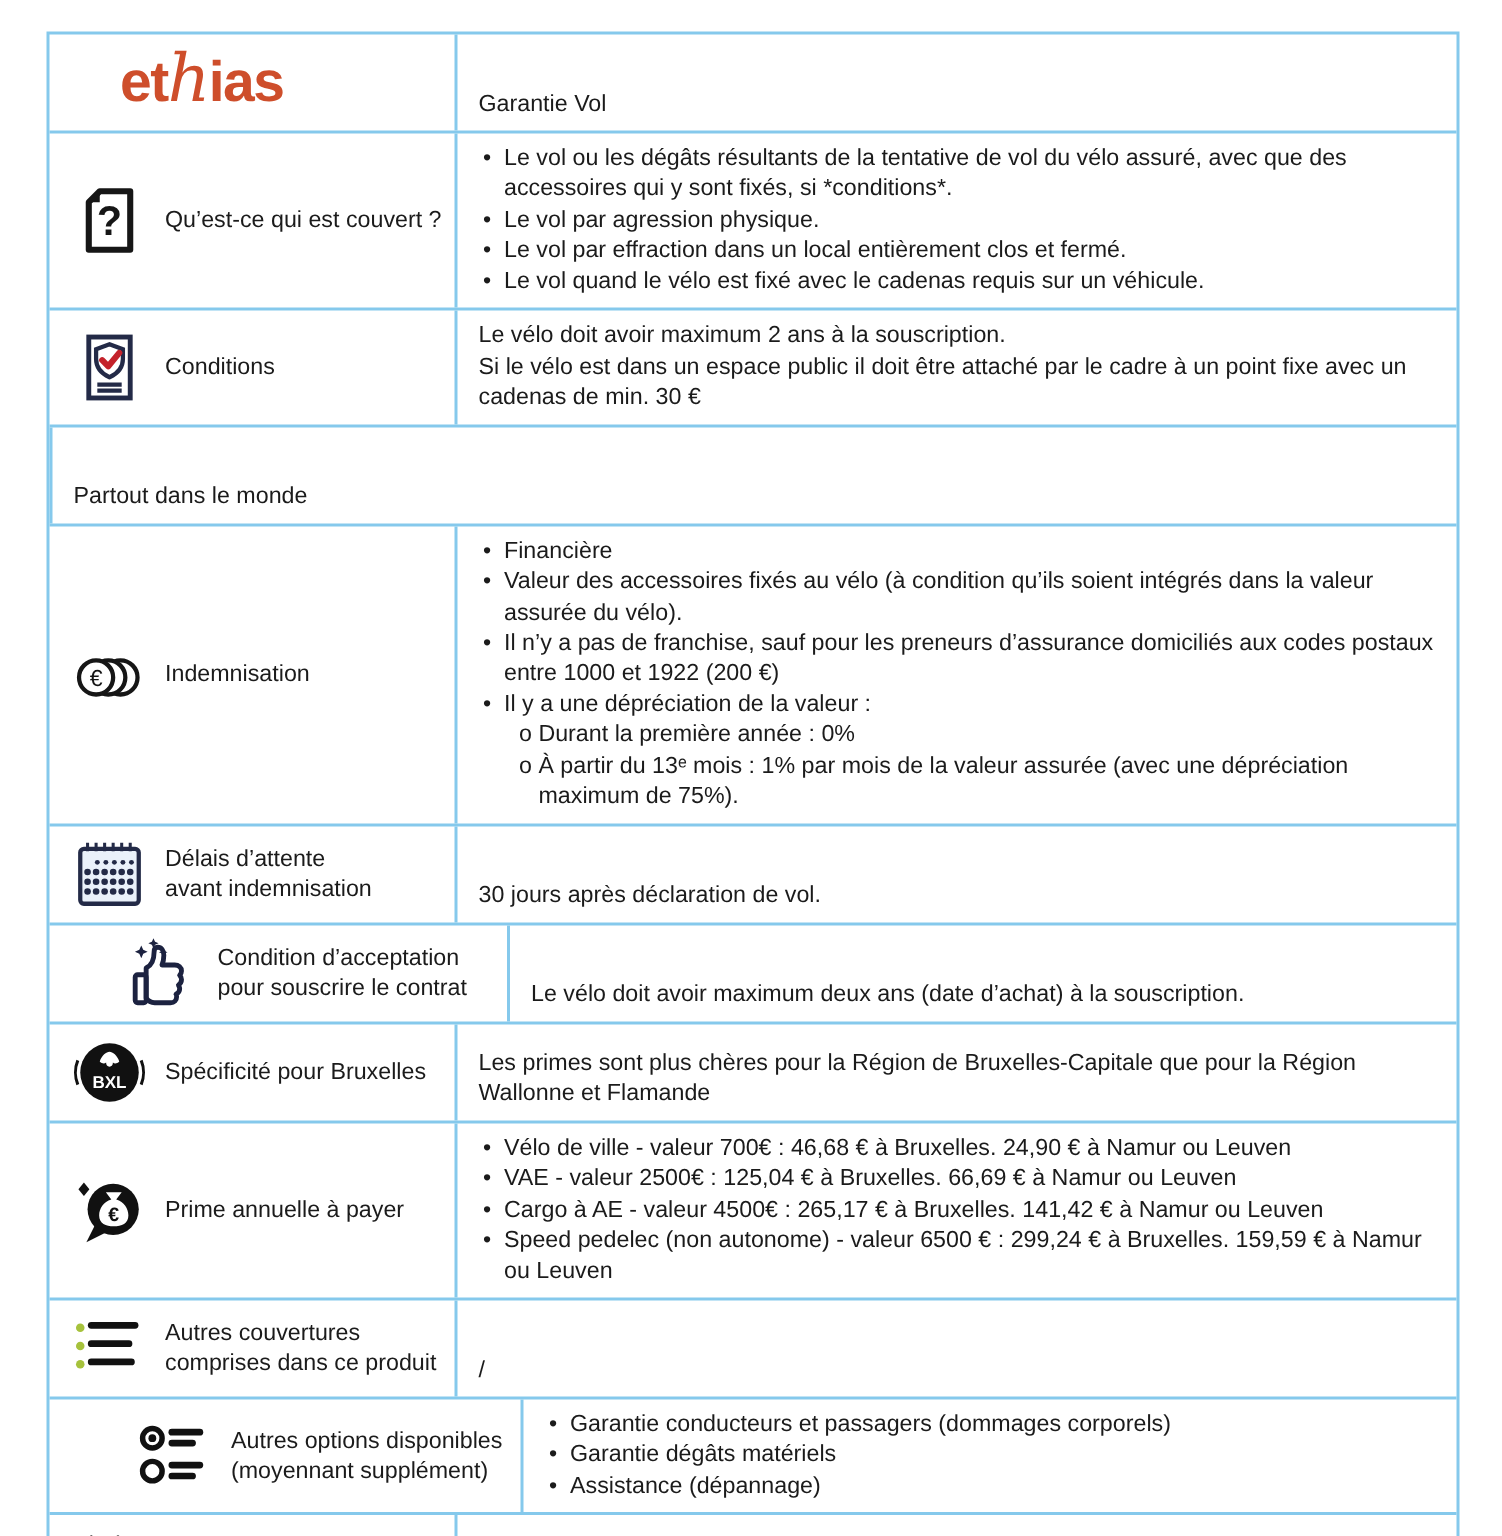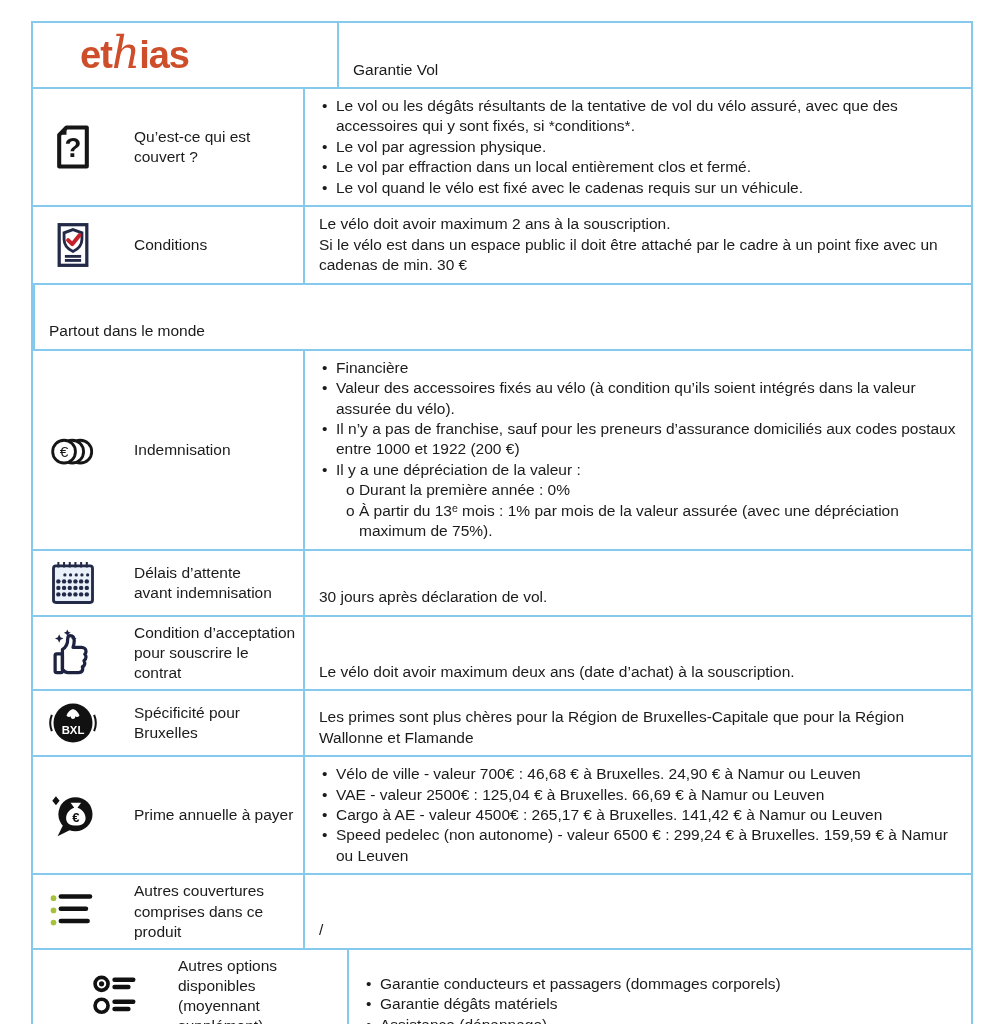--- a/index.html
+++ b/index.html
@@ -1,35 +1,35 @@
 <!DOCTYPE html>
 <html><head>
 <meta charset="utf-8">
 <style>
   html,body{margin:0;padding:0;background:#fff;font-family:"Liberation Sans",sans-serif;color:#1b1b1b;}
   body{width:1001px;height:1024px;box-sizing:border-box;overflow:hidden;}
   .table{position:absolute;left:31px;top:21px;width:942px;border:2px solid #85c9ec;box-sizing:border-box;background:#fff;}
   .row{display:flex;border-top:2px solid #85c9ec;box-sizing:border-box;}
-  .header-row{border-top:none;gap:34px;}
+  .header-row{border-top:none;}
   .cell{box-sizing:border-box;}
   .cell.left{flex:0 0 270px;width:270px;display:flex;align-items:center;padding:6px 4px 6px 0;}
   .cell.right{flex:1;border-left:2px solid #85c9ec;display:flex;flex-direction:column;justify-content:flex-end;padding:7px 14px;font-size:15.5px;line-height:1.32;}
   .iconbox{flex:0 0 58px;width:58px;margin-left:11px;margin-right:8px;display:flex;justify-content:center;align-items:center;}
   .iconbox svg{width:52px;height:52px;display:block;}
-  .label{font-size:15.5px;line-height:1.3;white-space:pre-line;margin-left:24px;}
+  .label{font-size:15.5px;line-height:1.3;white-space:pre-line;}
   .item{margin:0;}
   .item.bullet{position:relative;padding-left:17px;}
   .item.bullet::before{content:"\2022";position:absolute;left:3px;}
   .item.sub{padding-left:40px;text-indent:-13px;}
   .logo{font-size:38px;font-weight:bold;color:#ce4e2b;margin-left:47px;letter-spacing:-1px;}
   .logo i{font-family:"DejaVu Serif",serif;font-style:italic;font-weight:normal;font-size:44px;line-height:0;}
   
   .header-row{min-height:64px;}
   .r0{min-height:102px;} .r1{min-height:72px;} .r2{min-height:66px;} .r3{min-height:191px;}
-  .r4{min-height:63px;} .r5{min-height:64px;} .r6{min-height:52px;} .r7{min-height:108px;}
+  .r4{min-height:63px;} .r5{min-height:64px;padding-left:35px;} .r6{min-height:52px;} .r7{min-height:108px;}
   .r8{min-height:51px;} .r9{min-height:61px;padding-left:44px;} .r10{min-height:68px;}
 </style>
 </head>
 <body>
 
 <div class="table">
   <div class="row header-row">
     <div class="cell left">
       <span class="logo"><span>et</span><i>h</i><span>ias</span></span>
     </div>

